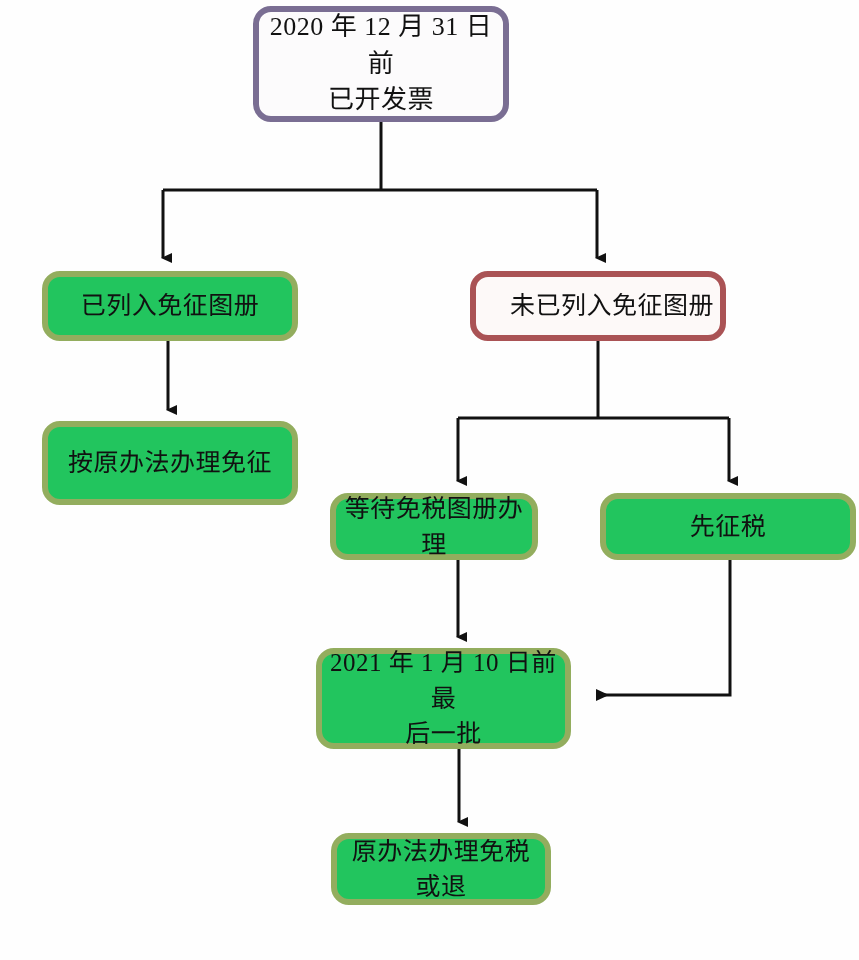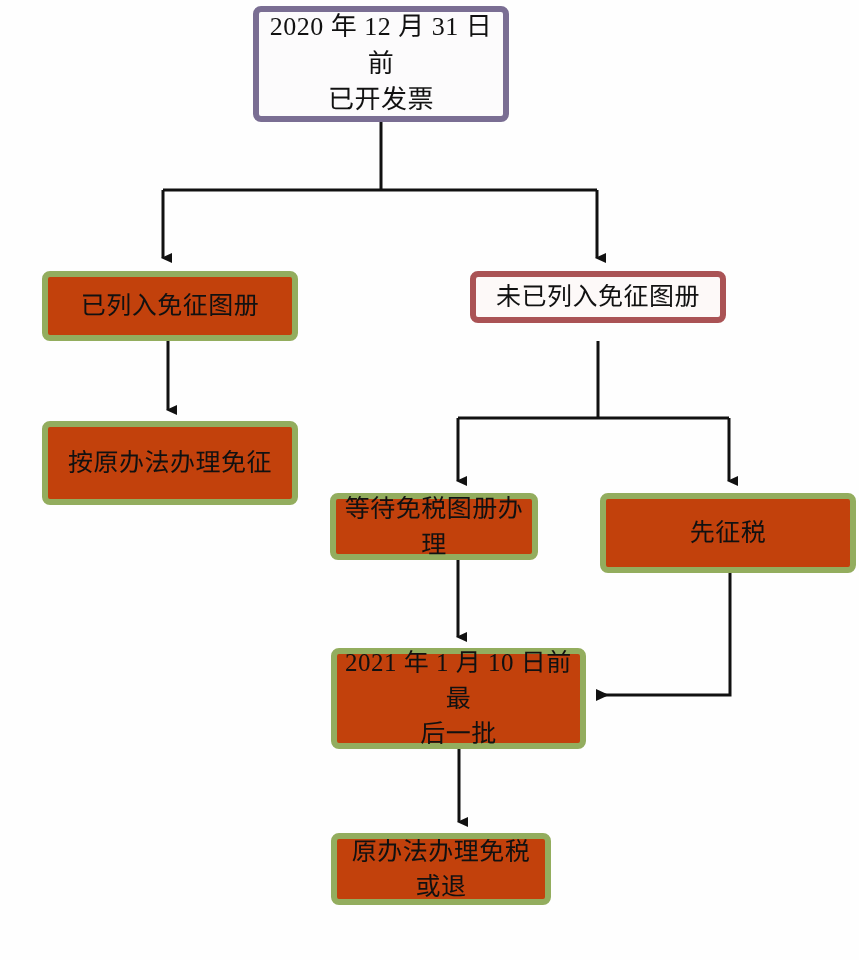--- a/index.html
+++ b/index.html
@@ -27,41 +27,41 @@
     pointer-events: none;
   }
   .node {
     position: absolute;
     box-sizing: border-box;
     display: flex;
     align-items: center;
     justify-content: center;
     text-align: center;
     border-style: solid;
-    border-radius: 8px;
+    border-radius: 18px;
     background: #fbfbf7;
     color: #111111;
     line-height: 1.42;
     letter-spacing: 0.5px;
     z-index: 2;
   }
   .node .label {
     display: block;
     padding: 0 6px;
     white-space: pre-line;
   }
   .node-purple {
     border-color: #7a6e93;
     border-width: 6px;
     background: #fcfbfc;
   }
   .node-green {
     border-color: #93ad5e;
     border-width: 6px;
-    background: #c2410c;
+    background: #22c55e;
   }
   .node-red {
     border-color: #aa5355;
     border-width: 6px;
     background: #fdf9f8;
   }
   .fs-26 { font-size: 26px; }
   .fs-25 { font-size: 25px; }
 </style>
 </head>
@@ -112,37 +112,37 @@
 
   <div class="node node-purple fs-26" style="left:253px; top:6px; width:256px; height:116px;">
     <span class="label">2020 年 12 月 31 日前
 已开发票</span>
   </div>
 
   <div class="node node-green fs-25" style="left:42px; top:271px; width:256px; height:70px;">
     <span class="label">已列入免征图册</span>
   </div>
 
-  <div class="node node-red fs-25" style="left:470px; top:271px; width:256px; height:52px;">
+  <div class="node node-red fs-25" style="left:470px; top:271px; width:256px; height:70px;justify-content:flex-end;">
     <span class="label">未已列入免征图册</span>
   </div>
 
   <div class="node node-green fs-25" style="left:42px; top:421px; width:256px; height:84px;">
     <span class="label">按原办法办理免征</span>
   </div>
 
   <div class="node node-green fs-25" style="left:330px; top:493px; width:208px; height:67px;">
     <span class="label">等待免税图册办理</span>
   </div>
 
-  <div class="node node-green fs-25" style="left:600px; top:493px; width:256px; height:80px;">
+  <div class="node node-green fs-25" style="left:600px; top:493px; width:256px; height:67px;">
     <span class="label">先征税</span>
   </div>
 
-  <div class="node node-green fs-25" style="left:331px; top:648px; width:255px; height:101px;">
+  <div class="node node-green fs-25" style="left:316px; top:648px; width:255px; height:101px;">
     <span class="label">2021 年 1 月 10 日前最
 后一批</span>
   </div>
 
   <div class="node node-green fs-25" style="left:331px; top:833px; width:220px; height:72px;">
     <span class="label">原办法办理免税或退</span>
   </div>
 
 </div>
 

